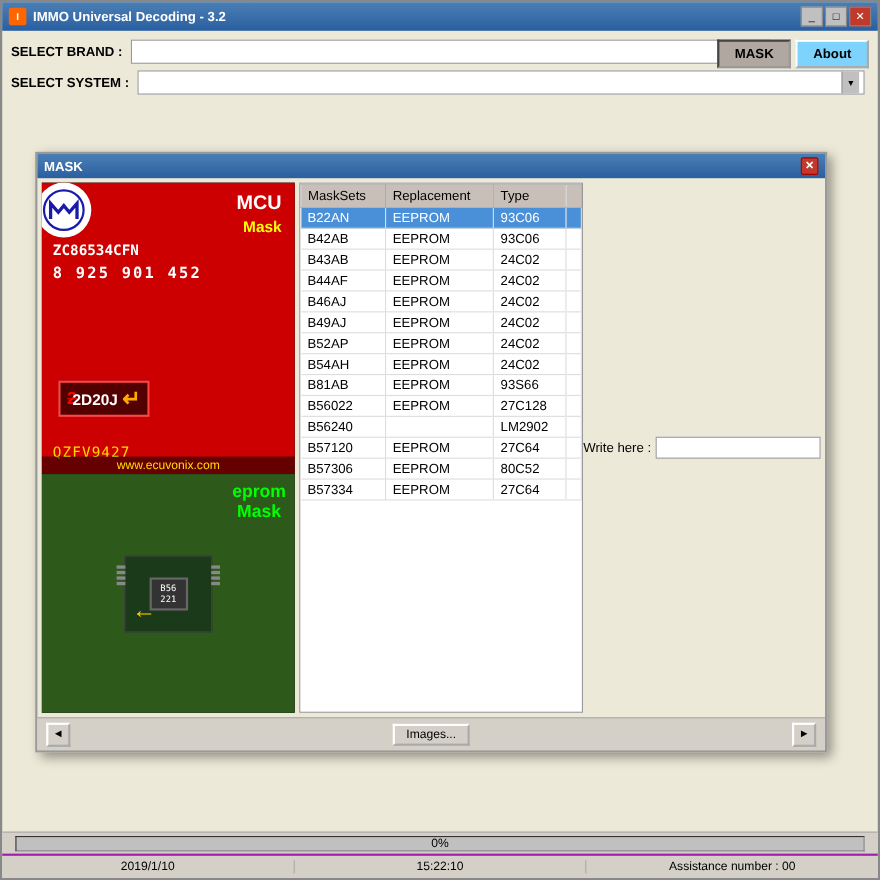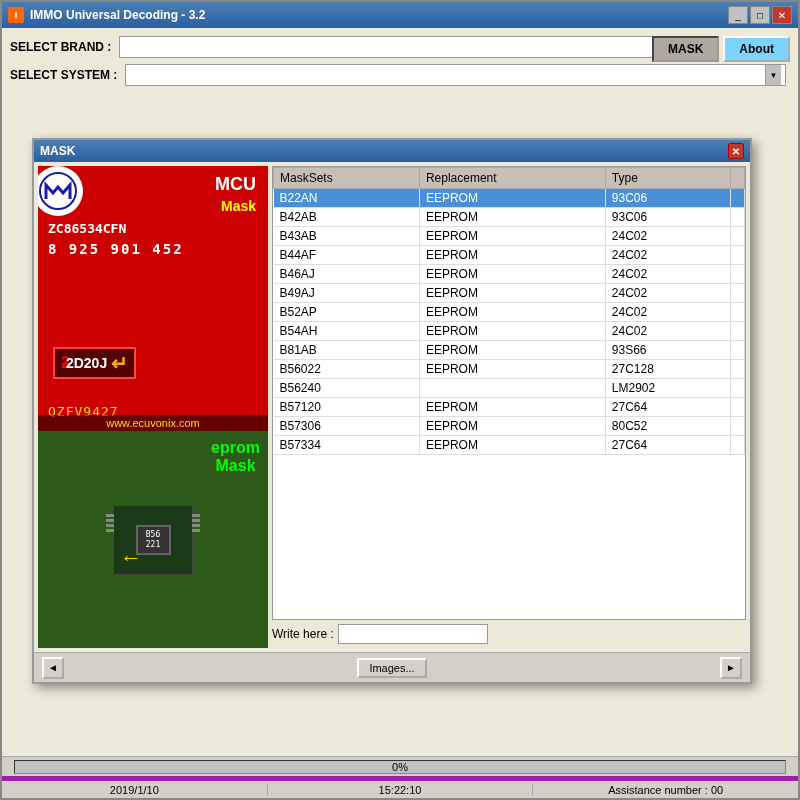--- a/index.html
+++ b/index.html
@@ -353,21 +353,21 @@
       bottom: 6px;
       left: 6px;
       color: #ffcc00;
       font-size: 22px;
     }
 
     
     .mask-table-panel {
       flex: 1;
       display: flex;
-      flex-direction: column;
+      flex-direction: row;
       padding-left: 4px;
     }
     .mask-table-container {
       flex: 1;
       border: 1px solid #999;
       overflow-y: auto;
       background: white;
     }
     table {
       width: 100%;
@@ -460,21 +460,21 @@
       border: 1px inset #888;
       display: flex;
       align-items: center;
       justify-content: center;
       font-size: 11px;
     }
 
     .status-bar {
       height: 22px;
       background: #d4d0c8;
-      border-top: 5px solid #a21caf;
+      border-top: 2px solid #a21caf;
       display: flex;
       align-items: center;
       flex-shrink: 0;
     }
     .status-segment {
       flex: 1;
       border-right: 1px solid #aaa;
       padding: 0 8px;
       font-size: 11px;
       text-align: center;

